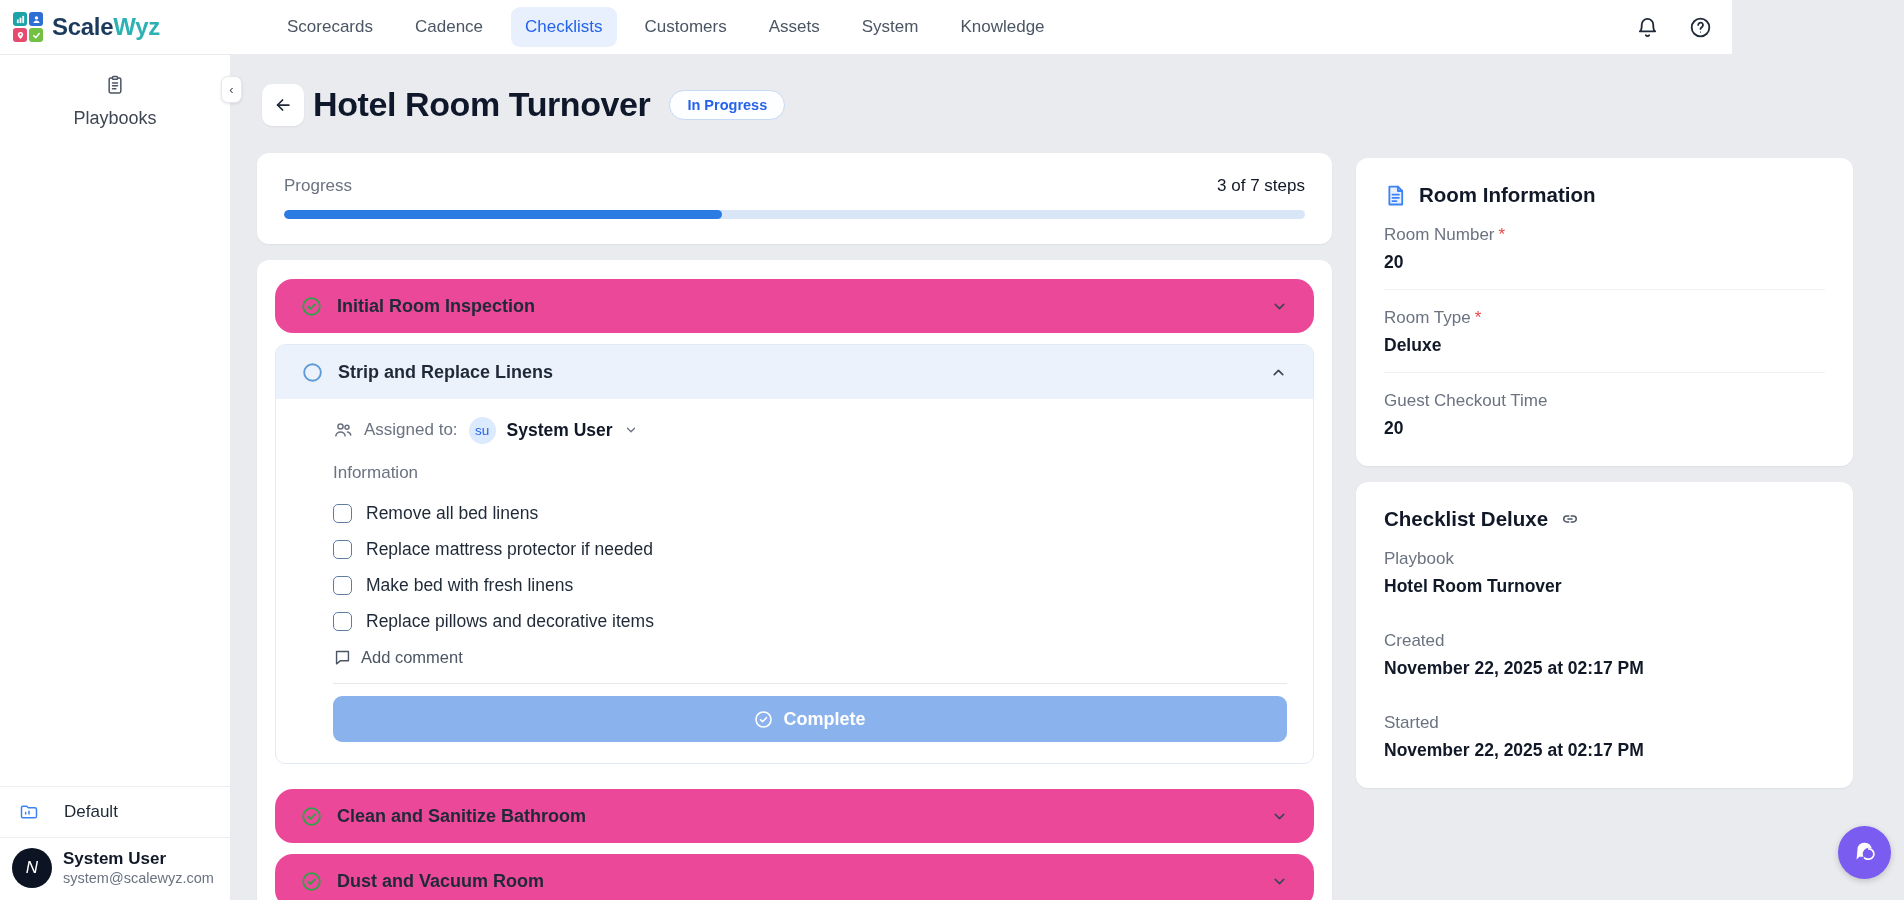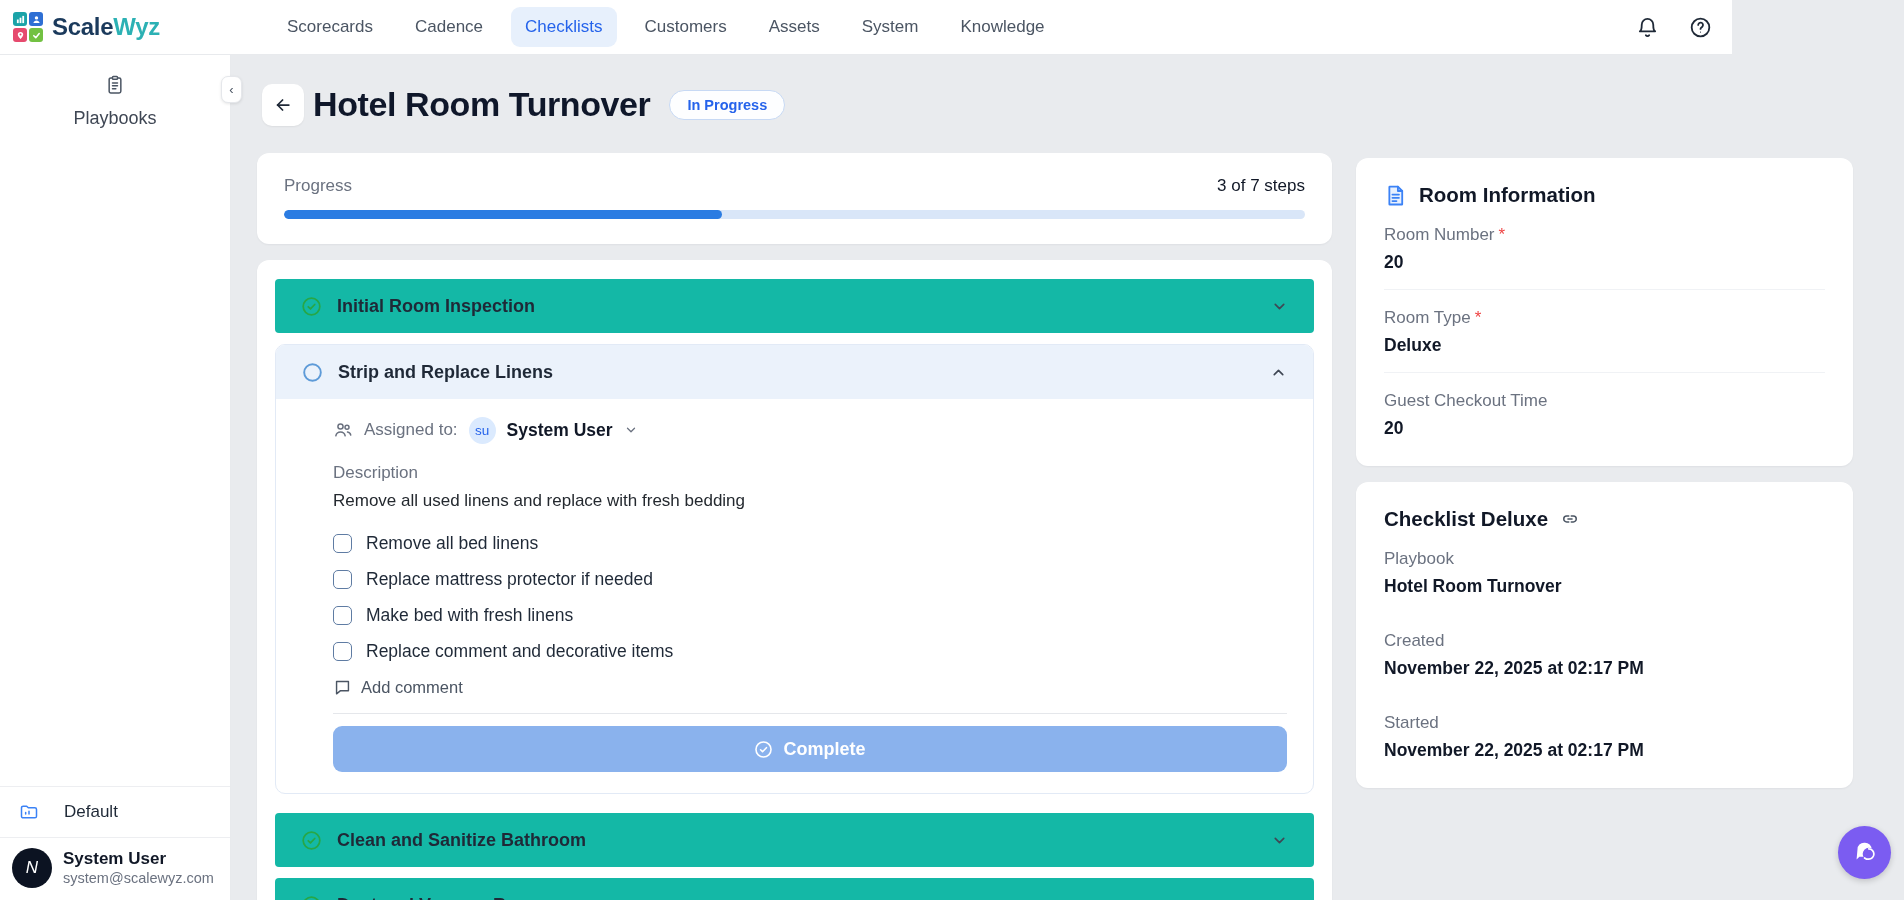--- a/index.html
+++ b/index.html
@@ -73,25 +73,25 @@
   .content-col { position:absolute; left:25px; top:98px; width:1075px; }
   .card { background:#fff; border-radius:12px; box-shadow:0 1px 2px rgba(16,24,40,.05); }
   .progress-card { padding:23px 27px 25px; }
   .progress-row { display:flex; align-items:center; justify-content:space-between; }
   .progress-label { font-size:17px; color:#6b7280; }
   .progress-steps { font-size:17px; font-weight:400; color:#111827; }
   .progress-track { margin-top:14px; height:9px; background:#d9e6f8; border-radius:6px; overflow:hidden; }
   .progress-fill { height:100%; background:#2b7ce2; border-radius:6px; width:0; }
   .checklist-card { margin-top:16px; padding:19px 18px; height:742px; }
   .acc-item {
-    background:#14b8a6; border-radius:4px; height:54px; margin-bottom:11px;
+    background:#ec4899; border-radius:18px; height:54px; margin-bottom:11px;
     display:flex; align-items:center; padding:0 26px; gap:15px; cursor:pointer;
   }
   .acc-title { font-size:18px; font-weight:600; color:#1f2937; flex:1; }
-  .acc-expanded { border:1px solid #e2eaf6; border-radius:10px; margin-bottom:19px; overflow:hidden; background:#fff; }
+  .acc-expanded { border:1px solid #e2eaf6; border-radius:10px; margin-bottom:25px; overflow:hidden; background:#fff; }
   .acc-expanded .acc-item { margin:0; border-radius:0; background:#ebf2fb; }
   .acc-body { padding:18px 26px 21px 57px; }
   .assigned-row { display:flex; align-items:center; gap:11px; height:26px; }
   .assigned-label { font-size:17px; color:#6b7280; }
   .su-pill {
     width:27px; height:27px; border-radius:50%; background:#dbeafe; color:#2563eb;
     font-size:13.5px; display:flex; align-items:center; justify-content:center; flex:none;
   }
   .assignee-name { font-size:17.5px; font-weight:600; color:#111827; }
   .desc-label { margin-top:20px; font-size:17px; color:#6b7280; height:20px; }
@@ -276,39 +276,38 @@
                 <path d="M17.4 14.4c2.2.3 3.5 1.6 3.9 3.7"></path>
               </svg>
             <span class="assigned-label">Assigned to:</span>
             <span class="su-pill">su</span>
             <span class="assignee-name">System User</span>
             <svg width="14" height="14" viewBox="0 0 24 24" fill="none" stroke="#6b7280" stroke-width="2.2" stroke-linecap="round" stroke-linejoin="round" style="cursor:pointer">
                 <path d="M6 9l6 6 6-6"></path>
               </svg>
           </div>
 
-          <div class="desc-label">Description</div>
-          <div class="desc-text">Remove all used linens and replace with fresh bedding</div>
+          <div class="desc-label">Information</div>
 
           <div class="check-rows">
             <label class="check-row">
               <input type="checkbox" class="cbx" style="">
               <span class="check-label">Remove all bed linens</span>
             </label>
             <label class="check-row">
               <input type="checkbox" class="cbx" style="">
               <span class="check-label">Replace mattress protector if needed</span>
             </label>
             <label class="check-row">
               <input type="checkbox" class="cbx" style="">
               <span class="check-label">Make bed with fresh linens</span>
             </label>
             <label class="check-row">
               <input type="checkbox" class="cbx" style="">
-              <span class="check-label">Replace comment and decorative items</span>
+              <span class="check-label">Replace pillows and decorative items</span>
             </label>
           </div>
 
           <div class="comment-row">
             <svg width="19" height="19" viewBox="0 0 24 24" fill="none" stroke="#4b5563" stroke-width="1.8" stroke-linecap="round" stroke-linejoin="round">
                 <path d="M4.5 4.5h15v11.5H9.5l-5 4z"></path>
               </svg>
             <span class="comment-label">Add comment</span>
           </div>
 

